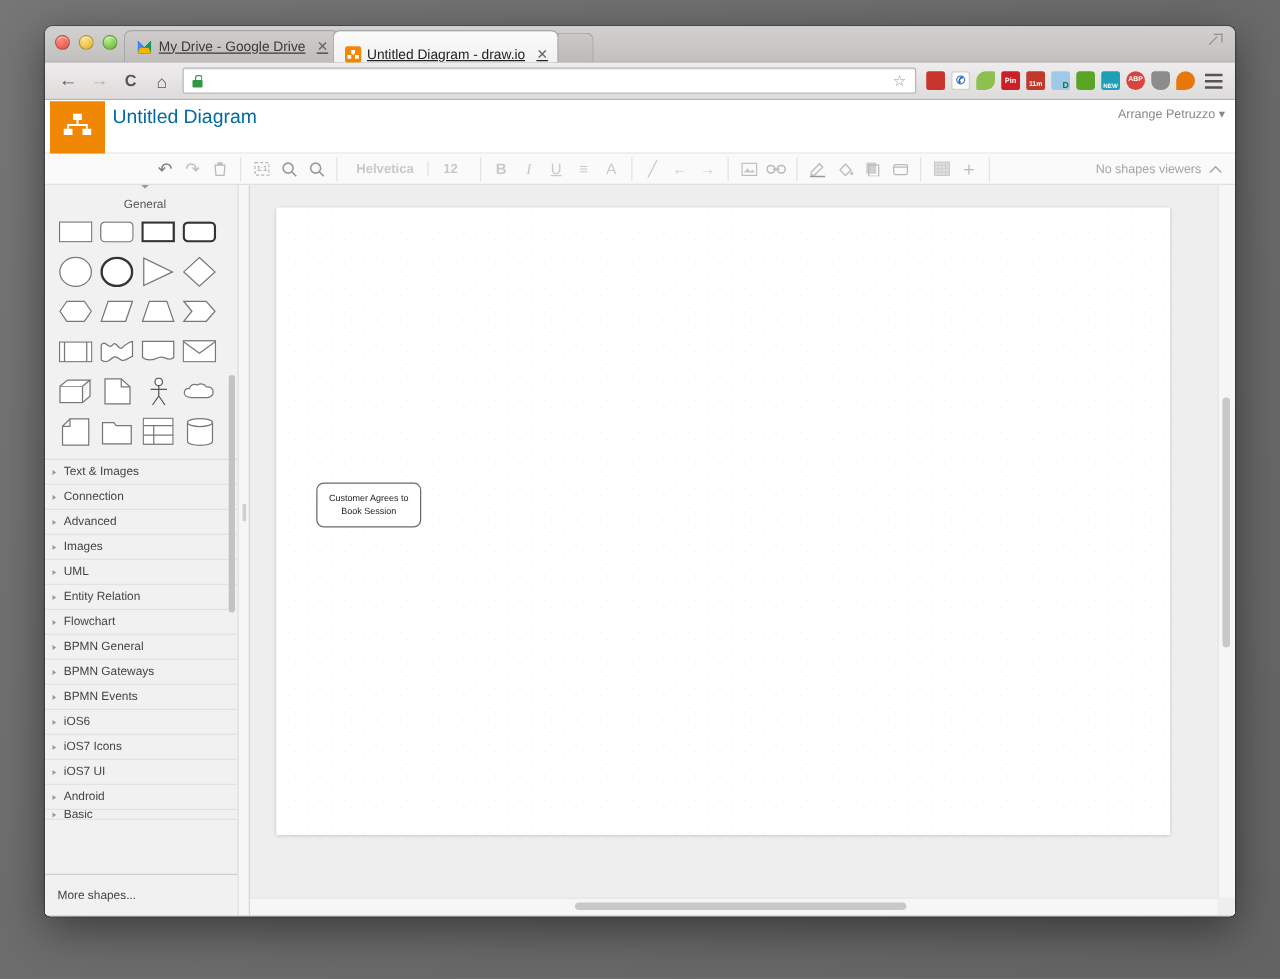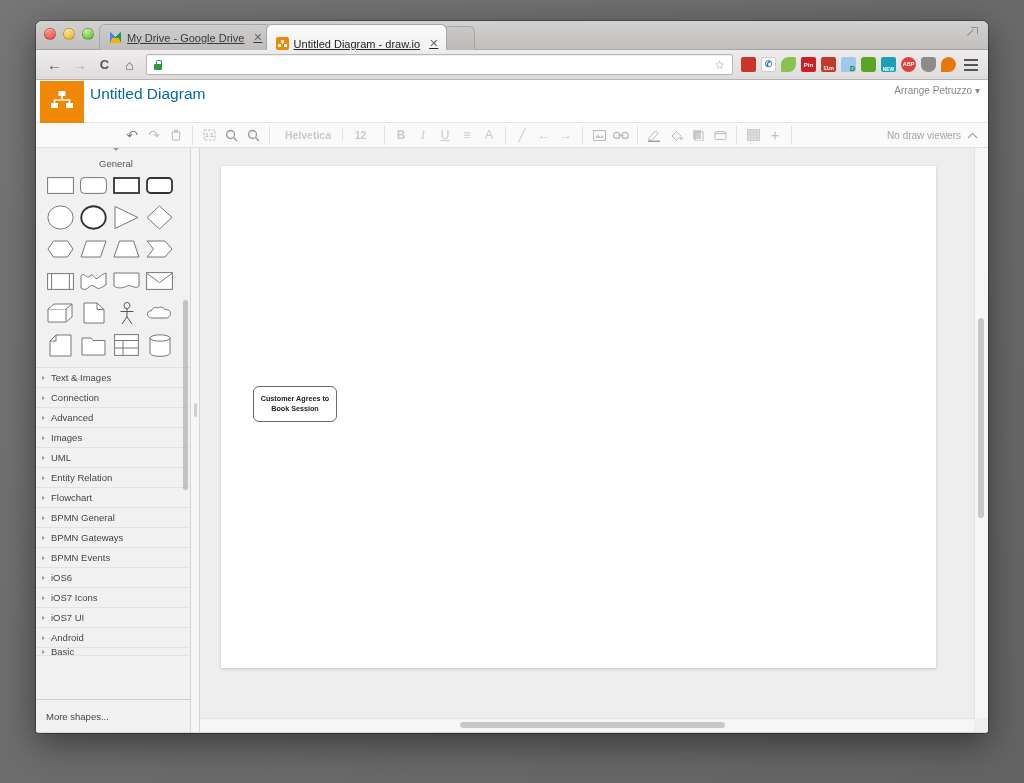--- a/index.html
+++ b/index.html
@@ -170,21 +170,20 @@
       radial-gradient(circle, #e9e9ef 0.6px, transparent 0.7px);
     background-size:10px 10px, 10px 10px;
     background-position:0 0, 5px 5px;
   }
   .node{
     position:absolute; left:32px; top:220px; width:84px; height:36px;
     border:1px solid #6a6a6a; border-radius:6px; background:#fff;
     display:flex; align-items:center; justify-content:flex-end; text-align:center;
     font-size:7.2px; color:#222; line-height:1.35; padding:2px 4px;
     box-shadow:0 0 0 0 rgba(0,0,0,0);
-    font-weight:bold;
   }
   .cv-vtrack{ position:absolute; right:0; top:0; bottom:14px; width:14px;
               background:#f6f6f6; border-left:1px solid #e2e2e2; }
   .cv-vthumb{ position:absolute; right:4px; top:170px; width:6px; height:200px;
               background:#c8c8c8; border-radius:4px; }
   .cv-htrack{ position:absolute; left:0; right:14px; bottom:0; height:14px;
               background:#f6f6f6; border-top:1px solid #e2e2e2; }
   .cv-hthumb{ position:absolute; left:260px; bottom:4px; width:265px; height:6px;
               background:#c8c8c8; border-radius:4px; }
 
@@ -361,21 +360,21 @@
         <div class="tgrp">
           <span class="tbtn">
             <svg width="13" height="12" viewBox="0 0 13 12">
                 <rect x=".6" y=".6" width="11.8" height="10.8" fill="#e0e0e0" stroke="#c9c9c9"></rect>
                 <path d="M3.6.6v10.8M6.5.6v10.8M9.4.6v10.8M.6 3.3h11.8M.6 6h11.8M.6 8.7h11.8" stroke="#cdcdcd" stroke-width=".7"></path>
               </svg>
           </span>
           <span class="tbtn" style="font-size:15px;color:#b9b9b9">＋</span>
         </div>
         <div class="viewers">
-          <span>No draw viewers</span>
+          <span>No shapes viewers</span>
           <svg width="11" height="7" viewBox="0 0 11 7">
               <path d="M1 6L5.5 1.4 10 6" fill="none" stroke="#a5a5a5" stroke-width="1.2"></path>
             </svg>
         </div>
       </div>
 
       <div class="app-body">
 
         <div class="sidebar">
           <div class="sb-scroll">

